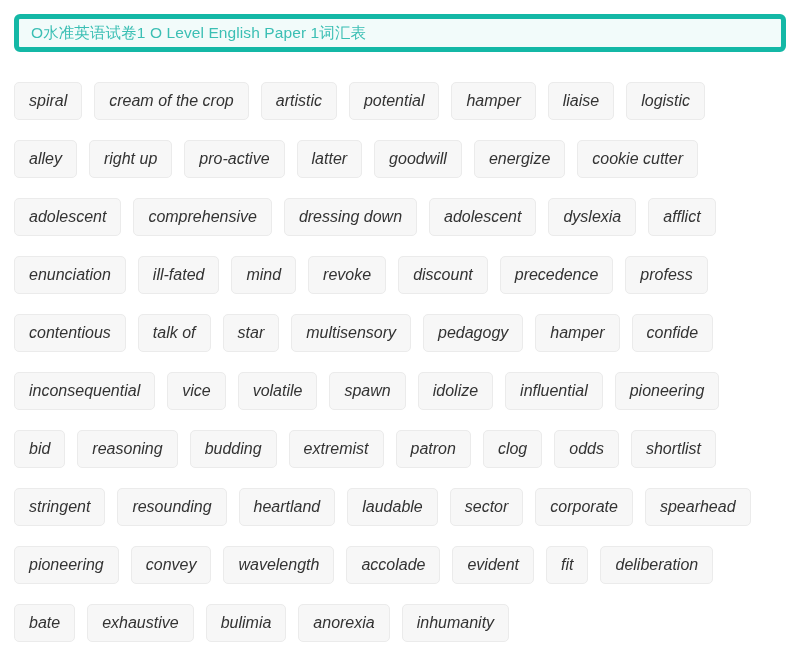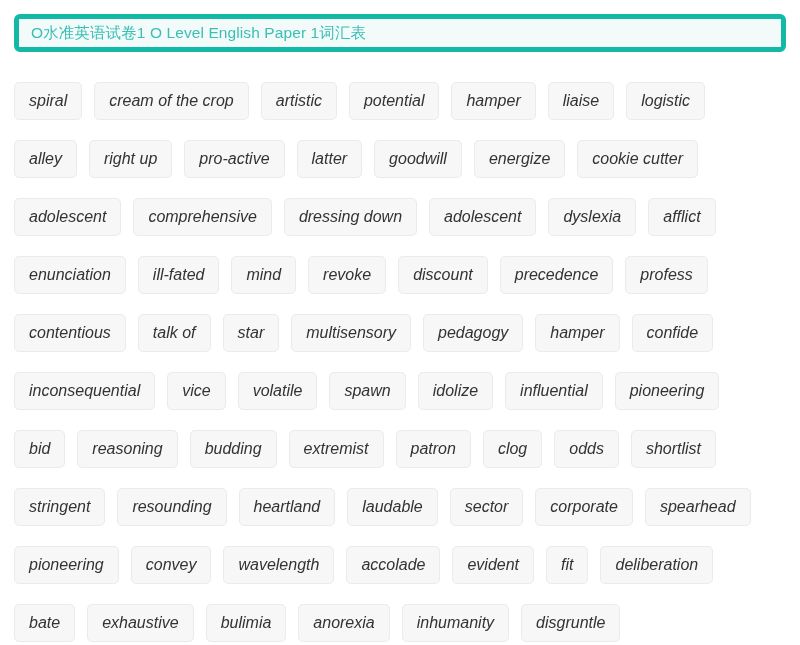--- a/index.html
+++ b/index.html
@@ -158,17 +158,16 @@
       <span class="tag">evident</span>
       <span class="tag">fit</span>
       <span class="tag">deliberation</span>
     </div>
     <div class="tag-row">
       <span class="tag">bate</span>
       <span class="tag">exhaustive</span>
       <span class="tag">bulimia</span>
       <span class="tag">anorexia</span>
       <span class="tag">inhumanity</span>
-      <span class="tag">disgruntle</span>
     </div>
   </div>
 
 </div>
 
 </body></html>

